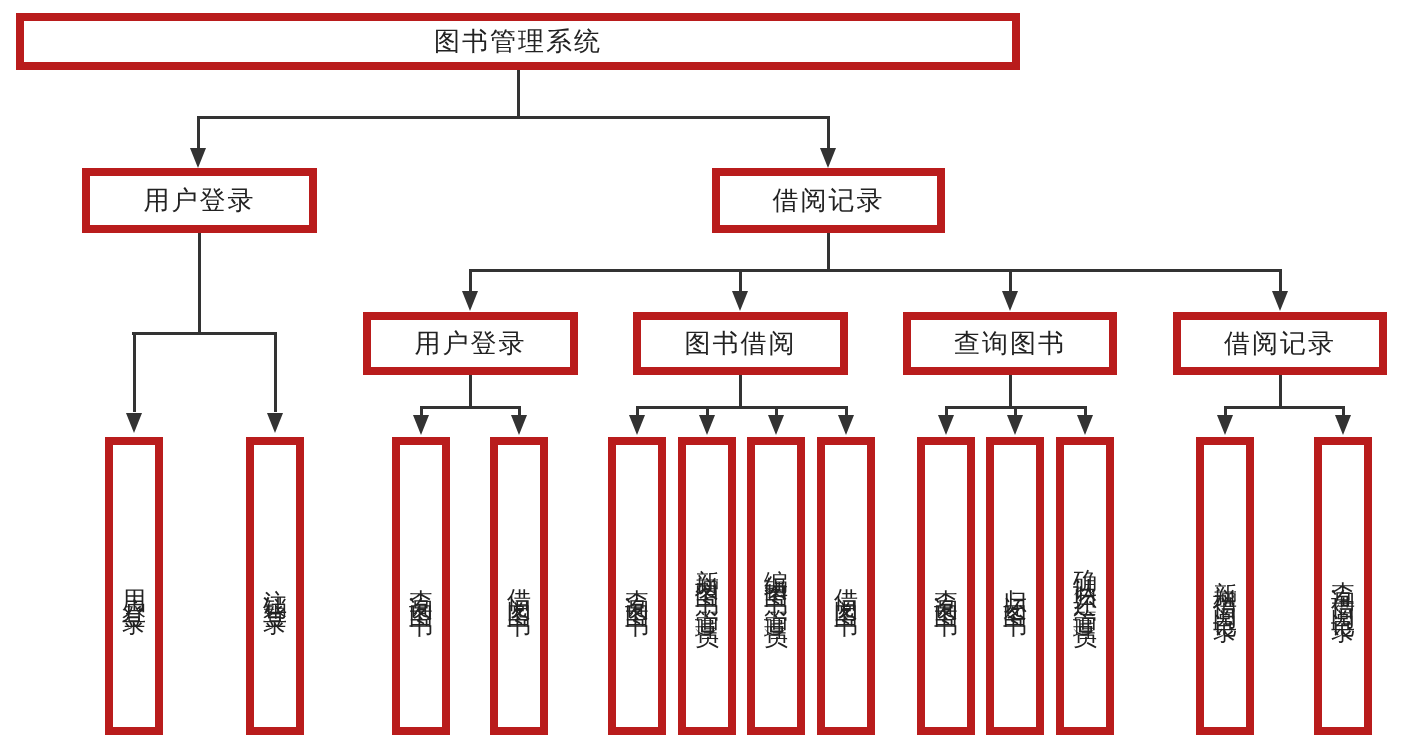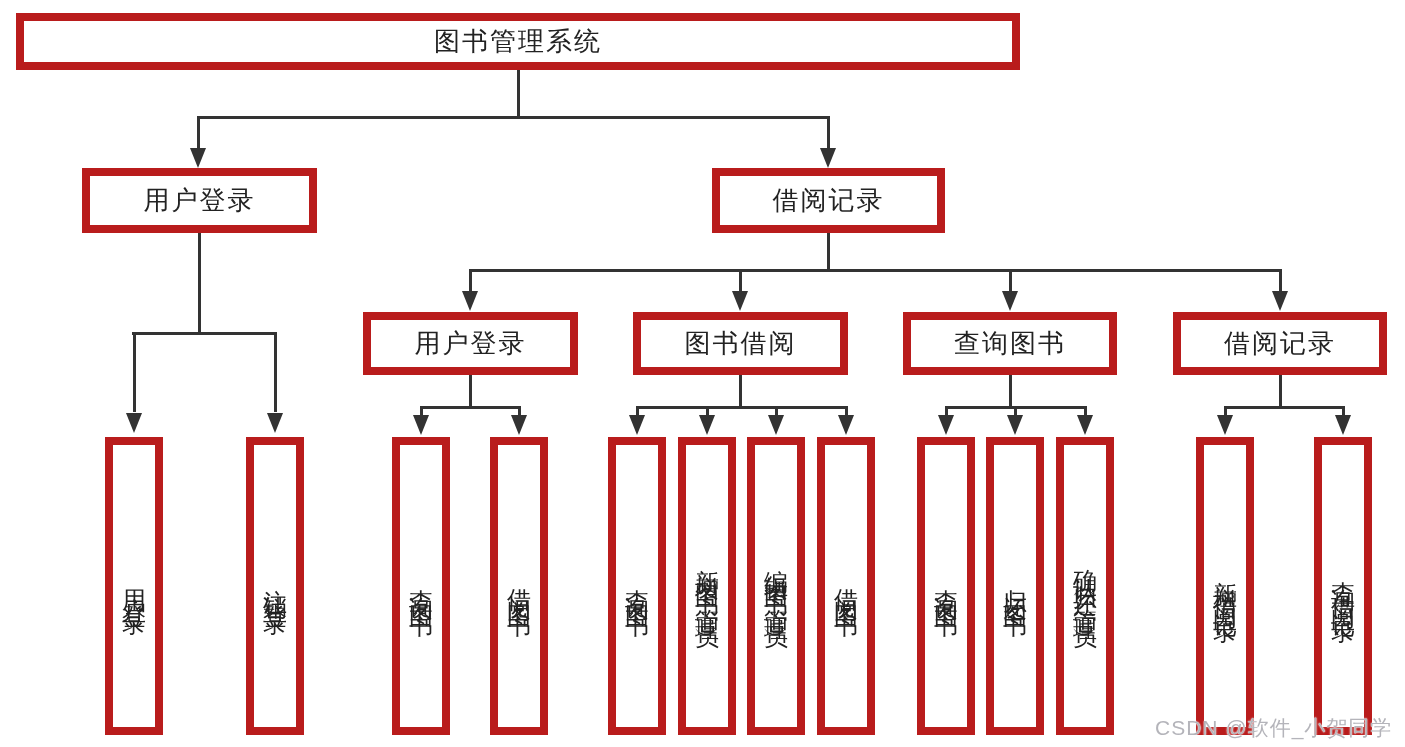--- a/index.html
+++ b/index.html
@@ -157,15 +157,14 @@
     <span class="vtext">确认归还（管理员）</span>
   </div>
 
   <div class="box box-v" style="left:1196px;top:437px;width:58px;height:298px;">
     <span class="vtext">新增借阅记录</span>
   </div>
   <div class="box box-v" style="left:1314px;top:437px;width:58px;height:298px;">
     <span class="vtext">查询借阅记录</span>
   </div>
 
-  <div class="watermark">CSDN @软件_小贺同学</div>
 
 </div>
 
 </body></html>

